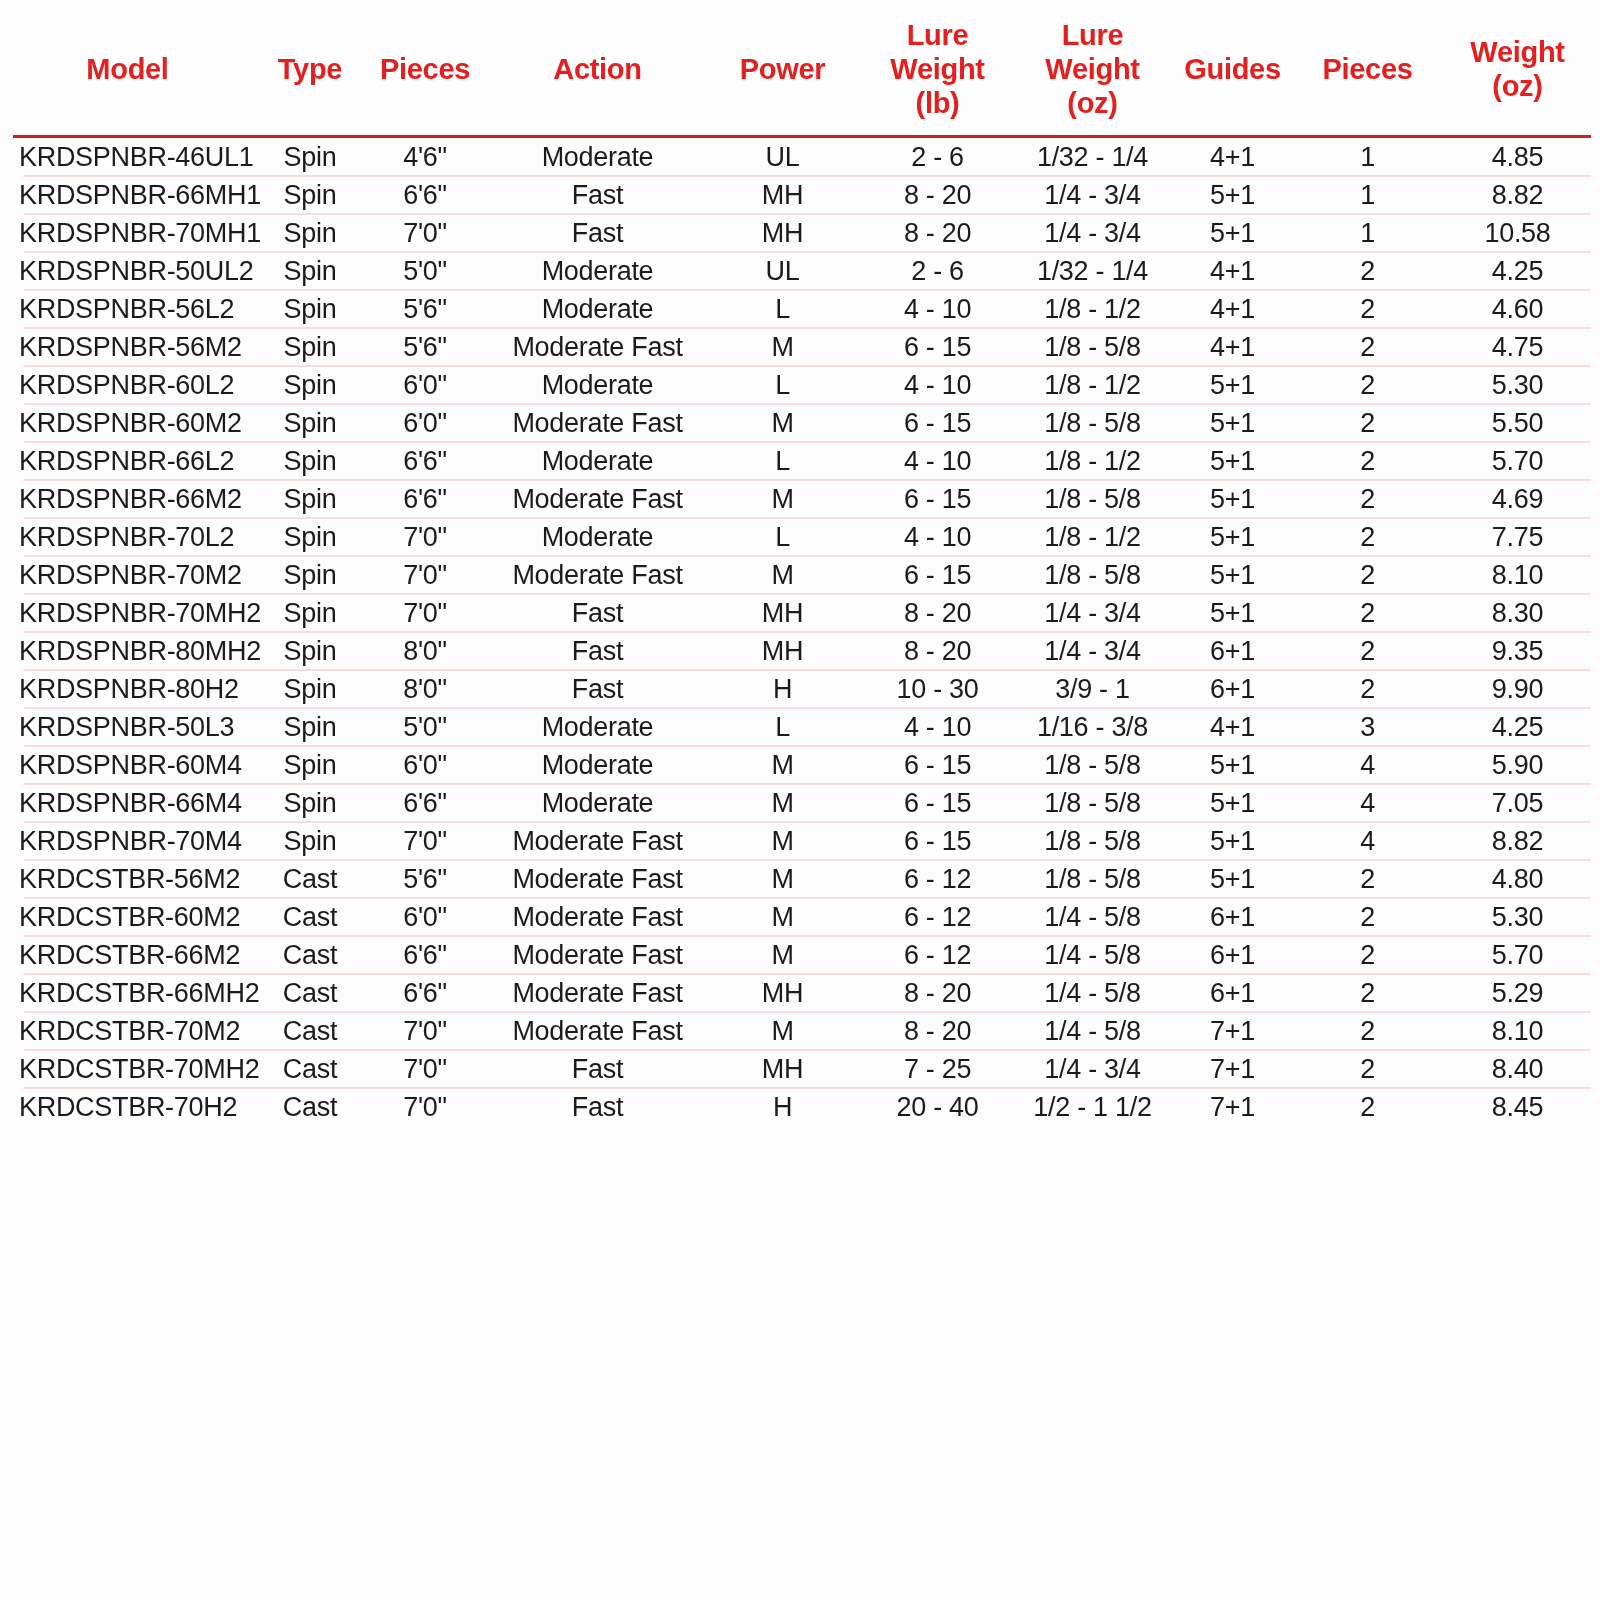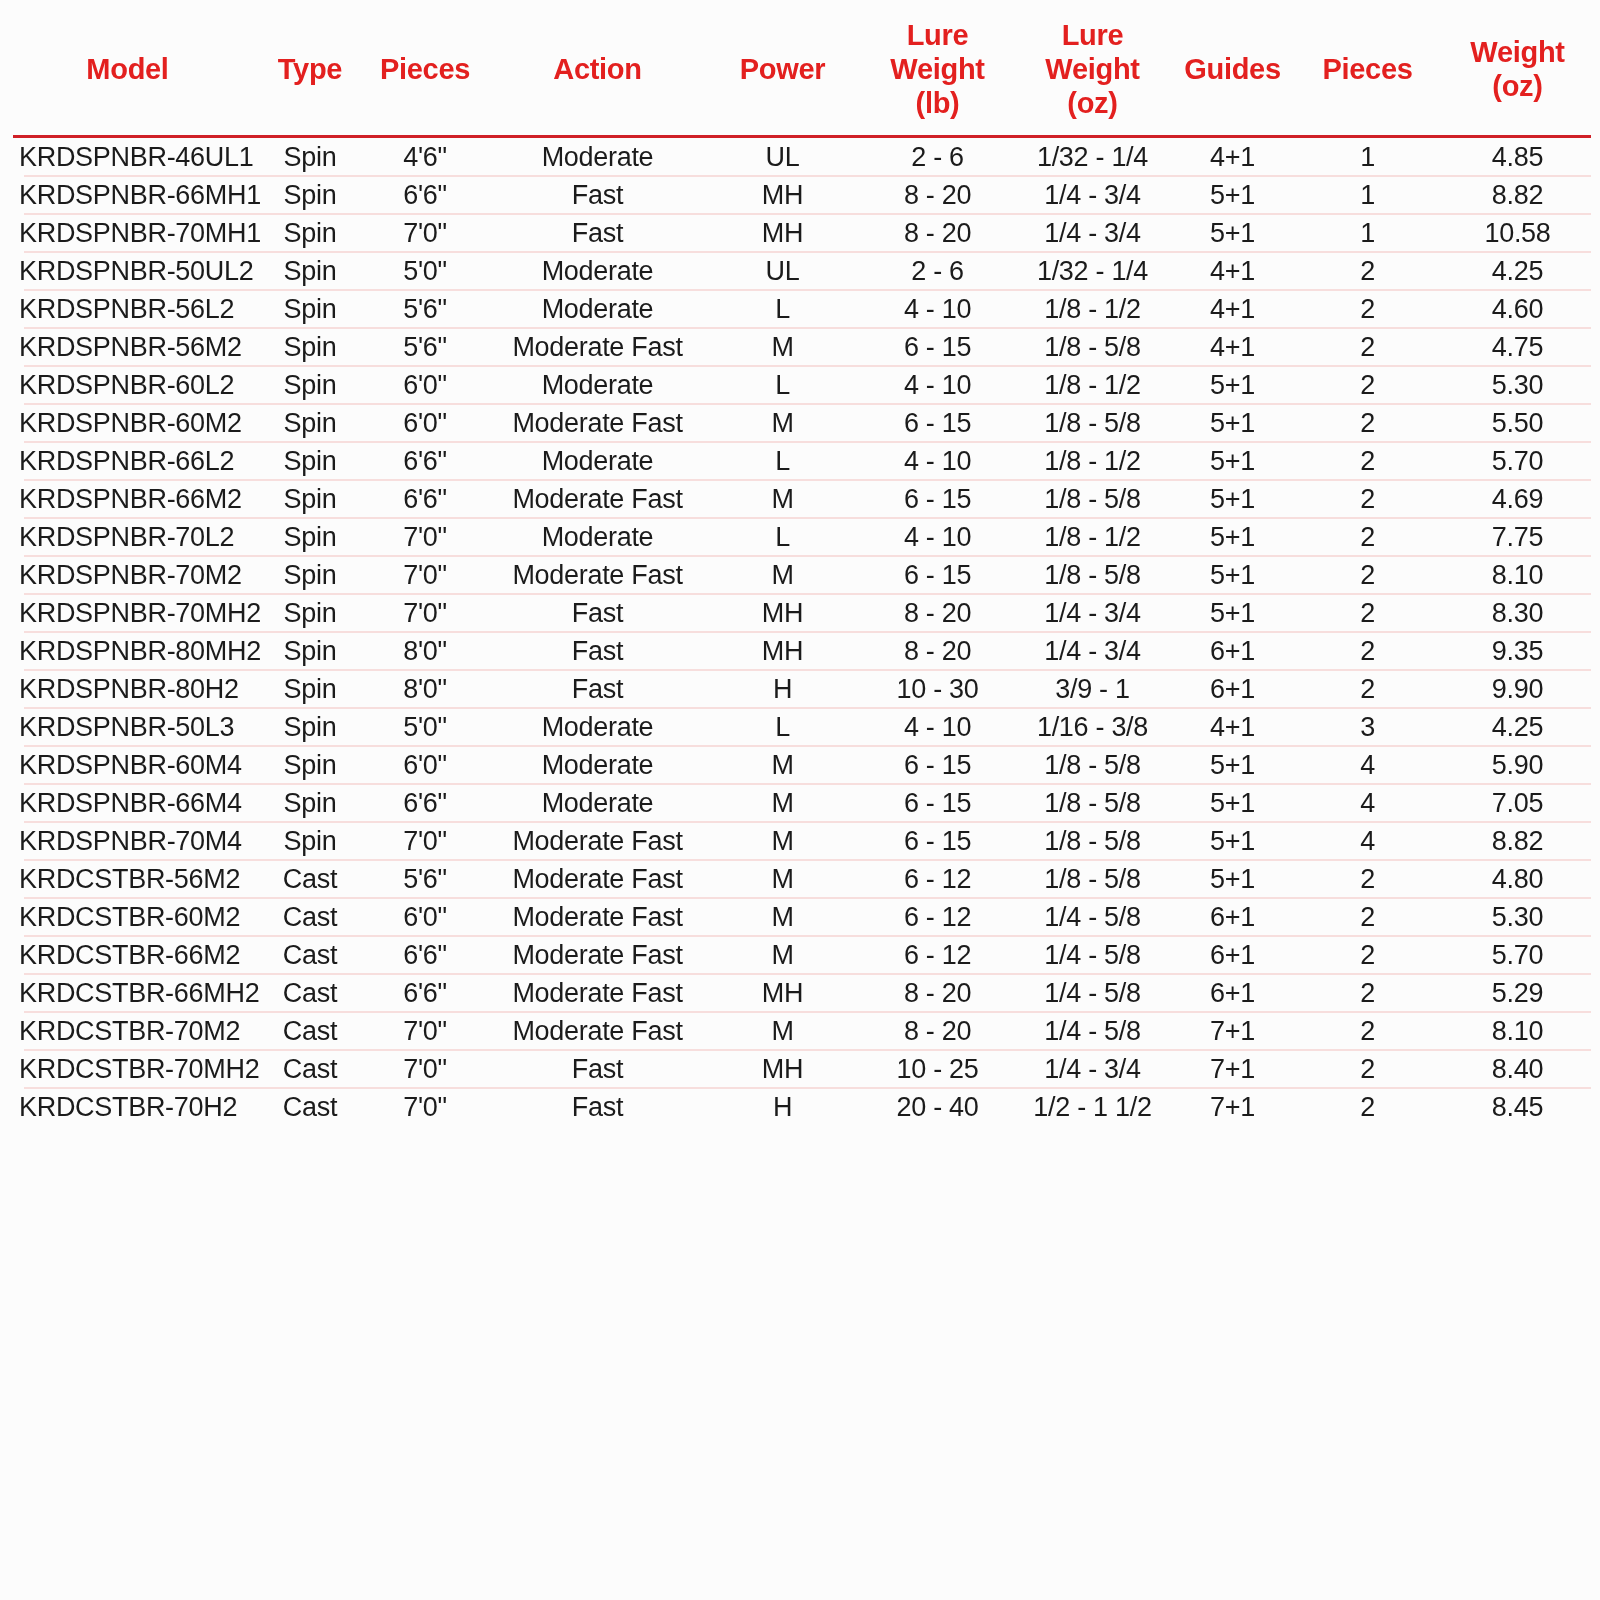--- a/index.html
+++ b/index.html
@@ -404,21 +404,21 @@
     <div class="cell">2</div>
     <div class="cell">8.10</div>
   </div>
 
   <div class="row">
     <div class="cell model">KRDCSTBR-70MH2</div>
     <div class="cell">Cast</div>
     <div class="cell">7'0"</div>
     <div class="cell">Fast</div>
     <div class="cell">MH</div>
-    <div class="cell">10 - 25</div>
+    <div class="cell">7 - 25</div>
     <div class="cell">1/4 - 3/4</div>
     <div class="cell">7+1</div>
     <div class="cell">2</div>
     <div class="cell">8.40</div>
   </div>
 
   <div class="row">
     <div class="cell model">KRDCSTBR-70H2</div>
     <div class="cell">Cast</div>
     <div class="cell">7'0"</div>

